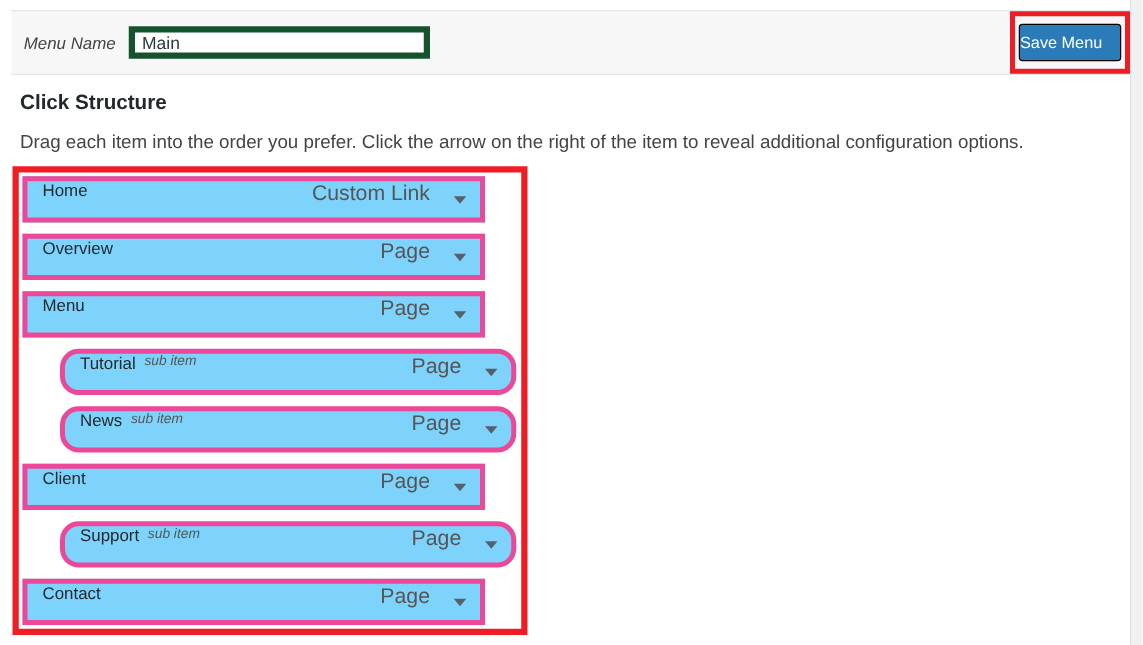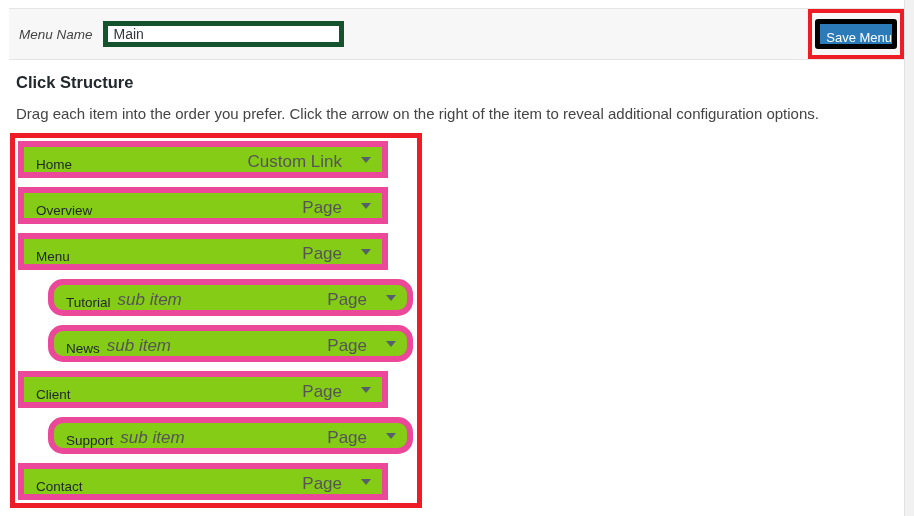--- a/index.html
+++ b/index.html
@@ -86,27 +86,27 @@
     border: 4px solid #ee1c24;
     box-sizing: border-box;
   }
   .save-button {
     position: absolute;
     left: 815px;
     top: 19px;
     width: 82px;
     height: 30px;
     background: #2b7bb9;
-    border: 5px solid #000000;
+    border: 1px solid #000000;
     border-radius: 3px;
     color: #ffffff;
     font-family: "Liberation Sans", sans-serif;
     font-size: 13px;
     line-height: 28px;
-    text-align: right;
+    text-align: left;
     cursor: pointer;
     padding: 0;
     box-sizing: border-box;
     white-space: nowrap;
   }
 
   
   .structure-title {
     position: absolute;
     left: 16px;
@@ -141,37 +141,37 @@
     position: absolute;
     left: 18px;
     top: 141px;
     width: 400px;
   }
   .menu-row {
     position: relative;
     box-sizing: border-box;
     height: 37px;
     margin-bottom: 9px;
-    background: #84cc16;
-    border: 6px solid #ec4899;
+    background: #7dd3fc;
+    border: 4px solid #ec4899;
     display: flex;
-    align-items: flex-end;
+    align-items: flex-start;
     cursor: move;
   }
   .menu-row.depth-0 { margin-left: 0px;  width: 370px; }
   .menu-row.depth-1 { margin-left: 30px; width: 365px; border-radius: 15px; }
 
   .row-title {
     font-size: 13.5px;
     color: #23282d;
     margin-left: 12px;
     white-space: nowrap;
   }
   .row-subflag {
-    font-size: 17px;
+    font-size: 11px;
     font-style: italic;
     color: #555555;
     margin-left: 7px;
     white-space: nowrap;
   }
   .row-spacer { flex: 1 1 auto; }
   .row-type {
     font-size: 17px;
     color: #555555;
     white-space: nowrap;

